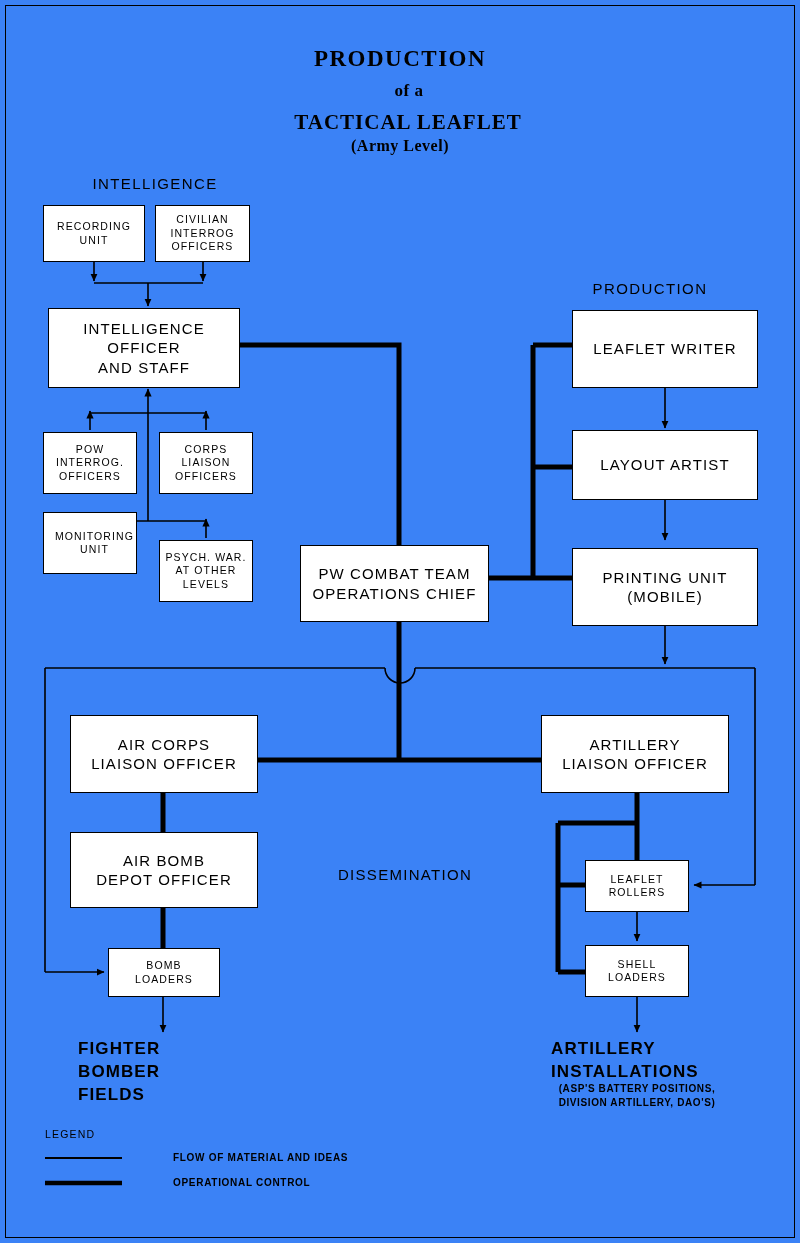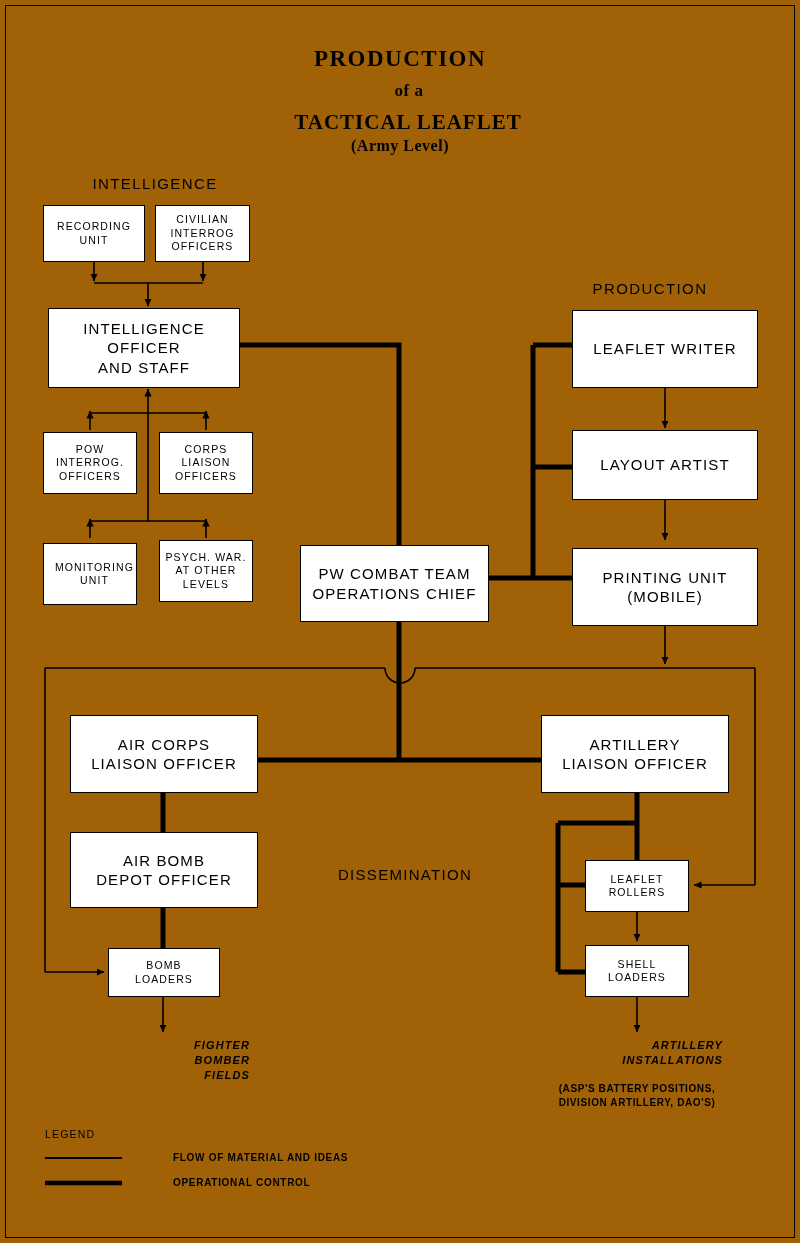--- a/index.html
+++ b/index.html
@@ -1,20 +1,20 @@
 <!DOCTYPE html>
 <html><head>
 <meta charset="utf-8">
 <title>Production of a Tactical Leaflet</title>
 <style>
   html,body{margin:0;padding:0;background:#ffffff;}
   body{font-family:"Liberation Sans", sans-serif;}
   #page{
     position:relative;width:800px;height:1243px;
-    background:#a16207;
+    background:#3b82f6;
     box-sizing:border-box;
     overflow:hidden;
   }
   #frame{
     position:absolute;left:5px;top:5px;width:790px;height:1233px;
     border:1.5px solid #000;box-sizing:border-box;
   }
   svg#wires{position:absolute;left:0;top:0;width:800px;height:1243px;}
 
   
@@ -47,22 +47,22 @@
     position:absolute;border:1.6px solid #000;background:#fff;
     display:flex;align-items:center;justify-content:center;
     box-sizing:border-box;color:#000;text-align:center;
   }
   .box .lines{line-height:1.28;}
   .b-lg{font-size:15px;letter-spacing:1.1px;}
   .b-sm{font-size:10.5px;letter-spacing:1.1px;}
 
   
   .endpoint{
-    position:absolute;text-align:right;color:#000;
-    font-size:11px;letter-spacing:1.1px;line-height:1.35;font-weight:bold;font-style:italic;
+    position:absolute;text-align:left;color:#000;
+    font-size:17px;letter-spacing:1.1px;line-height:1.35;font-weight:bold;
   }
   .endnote{
     position:absolute;text-align:center;color:#000;
     font-size:10px;letter-spacing:.6px;line-height:1.35;font-weight:bold;
   }
 
   
   #legend-title{
     position:absolute;left:45px;top:1128px;
     font-size:10.5px;letter-spacing:1.2px;color:#000;
@@ -182,21 +182,21 @@
   </div>
 
   <div class="box b-sm" style="left:43px;top:432px;width:94px;height:62px;">
     <span class="lines">POW<br>INTERROG.<br>OFFICERS</span>
   </div>
 
   <div class="box b-sm" style="left:159px;top:432px;width:94px;height:62px;">
     <span class="lines">CORPS<br>LIAISON<br>OFFICERS</span>
   </div>
 
-  <div class="box b-sm" style="left:43px;top:543px;width:94px;height:62px;padding-left:9px;">
+  <div class="box b-sm" style="left:43px;top:512px;width:94px;height:62px;padding-left:9px;">
     <span class="lines">MONITORING<br>UNIT</span>
   </div>
 
   <div class="box b-sm" style="left:159px;top:540px;width:94px;height:62px;">
     <span class="lines">PSYCH. WAR.<br>AT OTHER<br>LEVELS</span>
   </div>
 
   <div class="box b-lg" style="left:300px;top:545px;width:189px;height:77px;">
     <span class="lines">PW COMBAT TEAM<br>OPERATIONS CHIEF</span>
   </div>

